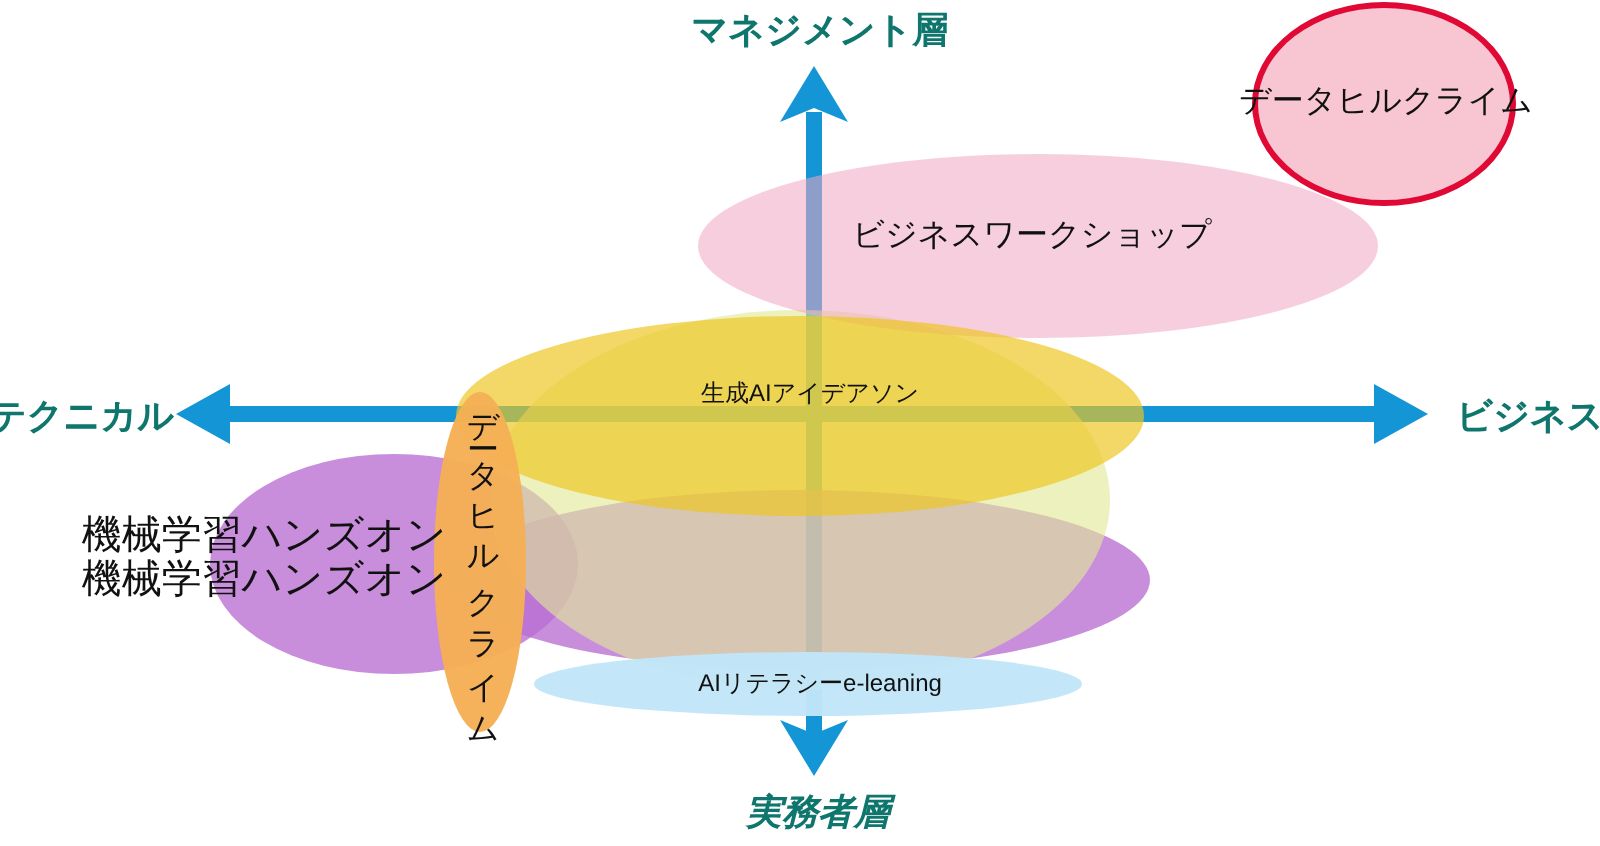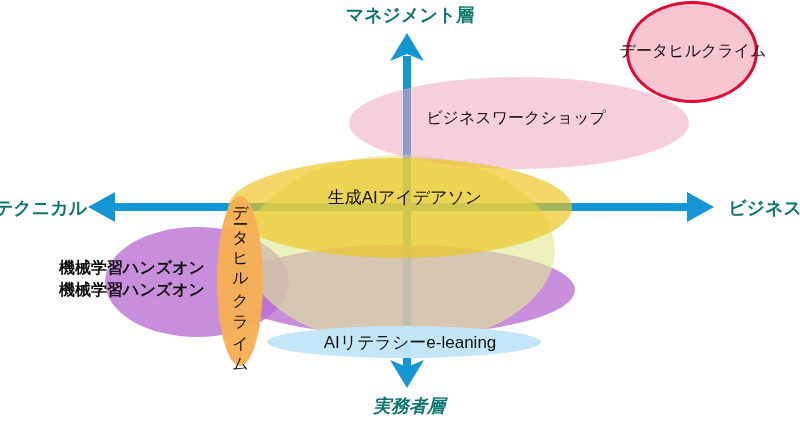--- a/index.html
+++ b/index.html
@@ -19,28 +19,28 @@
   .b-ml          {left:105px;top:227px;width:184px;height:110px;z-index:3;}
   .b-dx          {left:245px;top:155px;width:310px;height:190px;z-index:4;}
   .b-workshop    {left:349px;top:77px;width:340px;height:92px;z-index:5;}
   .b-ideathon    {left:228px;top:158px;width:344px;height:100px;z-index:6;}
   .b-literacy    {left:267px;top:326px;width:274px;height:32px;z-index:7;}
   .b-hillclimb   {left:217px;top:196px;width:46px;height:170px;z-index:8;}
   .b-seminar     {left:626px;top:1px;width:132px;height:102px;z-index:9;border:3px solid #e00835;}
   
   .blabel{
     position:absolute;z-index:21;color:#111111;white-space:nowrap;
-    transform:translate(-50%,-50%);font-size:17px;
+    transform:translate(-50%,-50%);font-size:12px;
   }
   .l-seminar  {left:693px;top:51px;font-size:16px;}
   .l-workshop {left:516px;top:118px;font-size:16px;text-align:center;}
   .l-ideathon {left:405px;top:197px;}
   .l-dx       {left:407px;top:270px;}
   .l-literacy {left:410px;top:342px;}
-  .l-ml       {left:132px;top:279px;font-size:16px;text-align:center;line-height:22px;font-weight:bold;}
+  .l-ml       {left:132px;top:279px;font-size:20px;text-align:center;line-height:22px;}
   .l-hillclimb{
     left:240px;top:281px;font-size:16px;
     writing-mode:vertical-rl;text-orientation:mixed;letter-spacing:3px;
   }
   .al-top   {left:410px;top:15px;}
   .al-bottom{left:409px;top:406px;font-style:italic;}
   .al-left  {left:41px;top:208px;}
   .al-right {left:765px;top:208px;}
 </style>
 </head>

